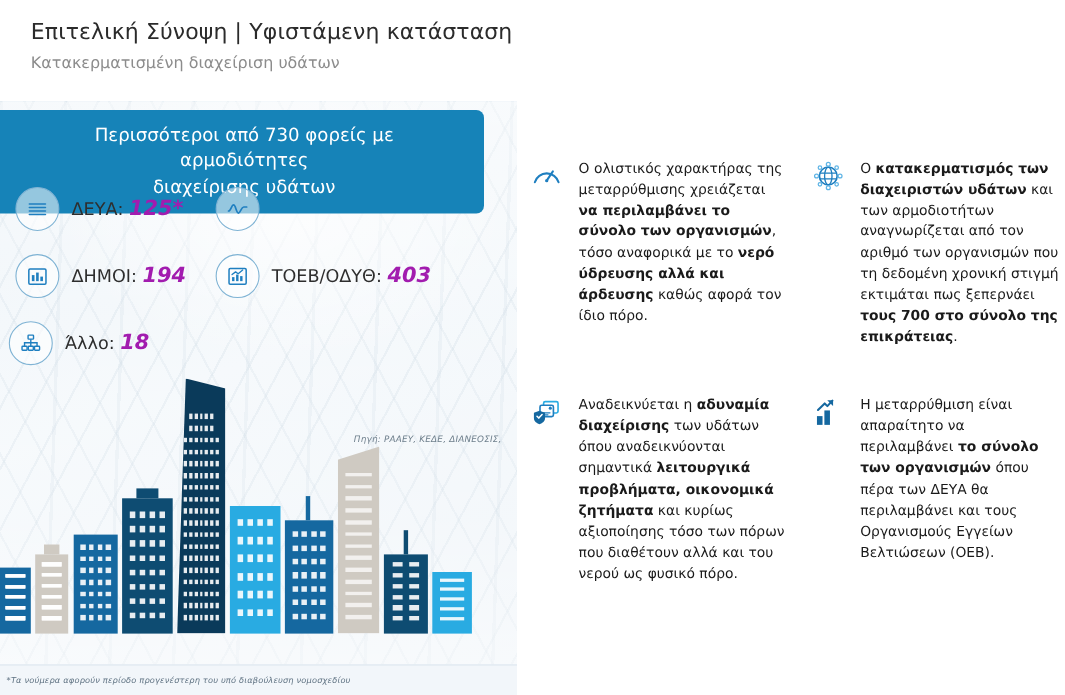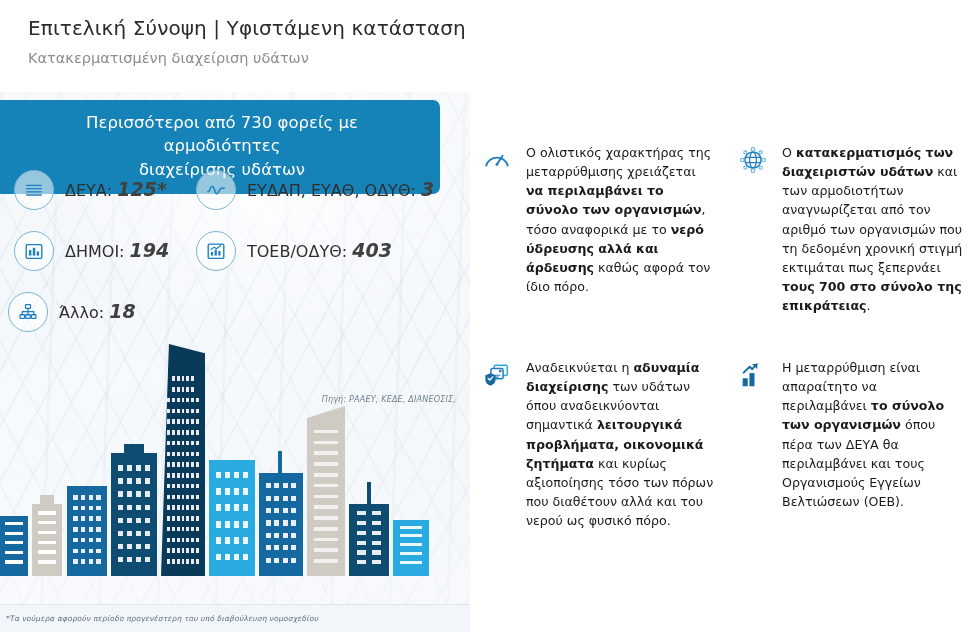--- a/index.html
+++ b/index.html
@@ -39,21 +39,21 @@
   .srow{display:flex;align-items:flex-start;margin-bottom:21px;}
   .scell{display:flex;align-items:center;}
   .scell.c1{width:188px;padding-left:14px;box-sizing:border-box;}
   .scell.c2{padding-left:8px;}
   .ic{width:38px;height:38px;border-radius:50%;border:1.6px solid #7fb3d4;
       background:rgba(255,255,255,.55);display:flex;align-items:center;justify-content:center;
       flex:0 0 auto;margin-right:11px;}
   .ic svg{display:block;}
   .slabel{font-size:16px;color:#2e2e2e;line-height:1.22;white-space:nowrap;}
   .slabel.two{white-space:normal;width:112px;}
-  .snum{color:#404040;font-weight:bold;font-style:italic;font-size:19px;}
+  .snum{color:#a21caf;font-weight:bold;font-style:italic;font-size:19px;}
 
   .source{position:absolute;right:14px;top:303px;font-size:8px;font-style:italic;
     color:#6e7f8c;letter-spacing:.2px;}
 
   
   .sky{position:absolute;left:0;bottom:28px;width:470px;height:260px;}
   .bldg{position:absolute;bottom:0;}
   .win{position:absolute;background:#ffffff;opacity:.9;}
   .footnote{position:absolute;left:0;bottom:0;width:470px;height:28px;
     background:#f2f6fa;border-top:1px solid #dce6ee;box-sizing:border-box;
@@ -106,21 +106,20 @@
             </svg>
           </span>
           <span class="slabel"><span>ΔΕΥΑ: </span><span class="snum">125*</span></span>
         </div>
         <div class="scell c2">
           <span class="ic">
             <svg width="22" height="22" viewBox="0 0 24 24">
               <path d="M3 14c2.5 0 2.8-6 5-6s2.6 8 4.8 8S15.5 10 18 10h3" stroke="#1f7fc0" stroke-width="1.7" fill="none" stroke-linecap="round" stroke-linejoin="round"></path>
             </svg>
           </span>
-          <span class="slabel"><span>ΕΥΔΑΠ, ΕΥΑΘ, ΟΔΥΘ: </span><span class="snum">3</span></span>
         </div>
       </div>
 
       <div class="srow">
         <div class="scell c1">
           <span class="ic">
             <svg width="22" height="22" viewBox="0 0 24 24">
               <rect x="3.5" y="5" width="17" height="15" rx="1.2" stroke="#1f7fc0" stroke-width="1.5" fill="none"></rect>
               <g fill="#1f7fc0">
                 <rect x="6.5" y="11" width="2.6" height="6"></rect>

